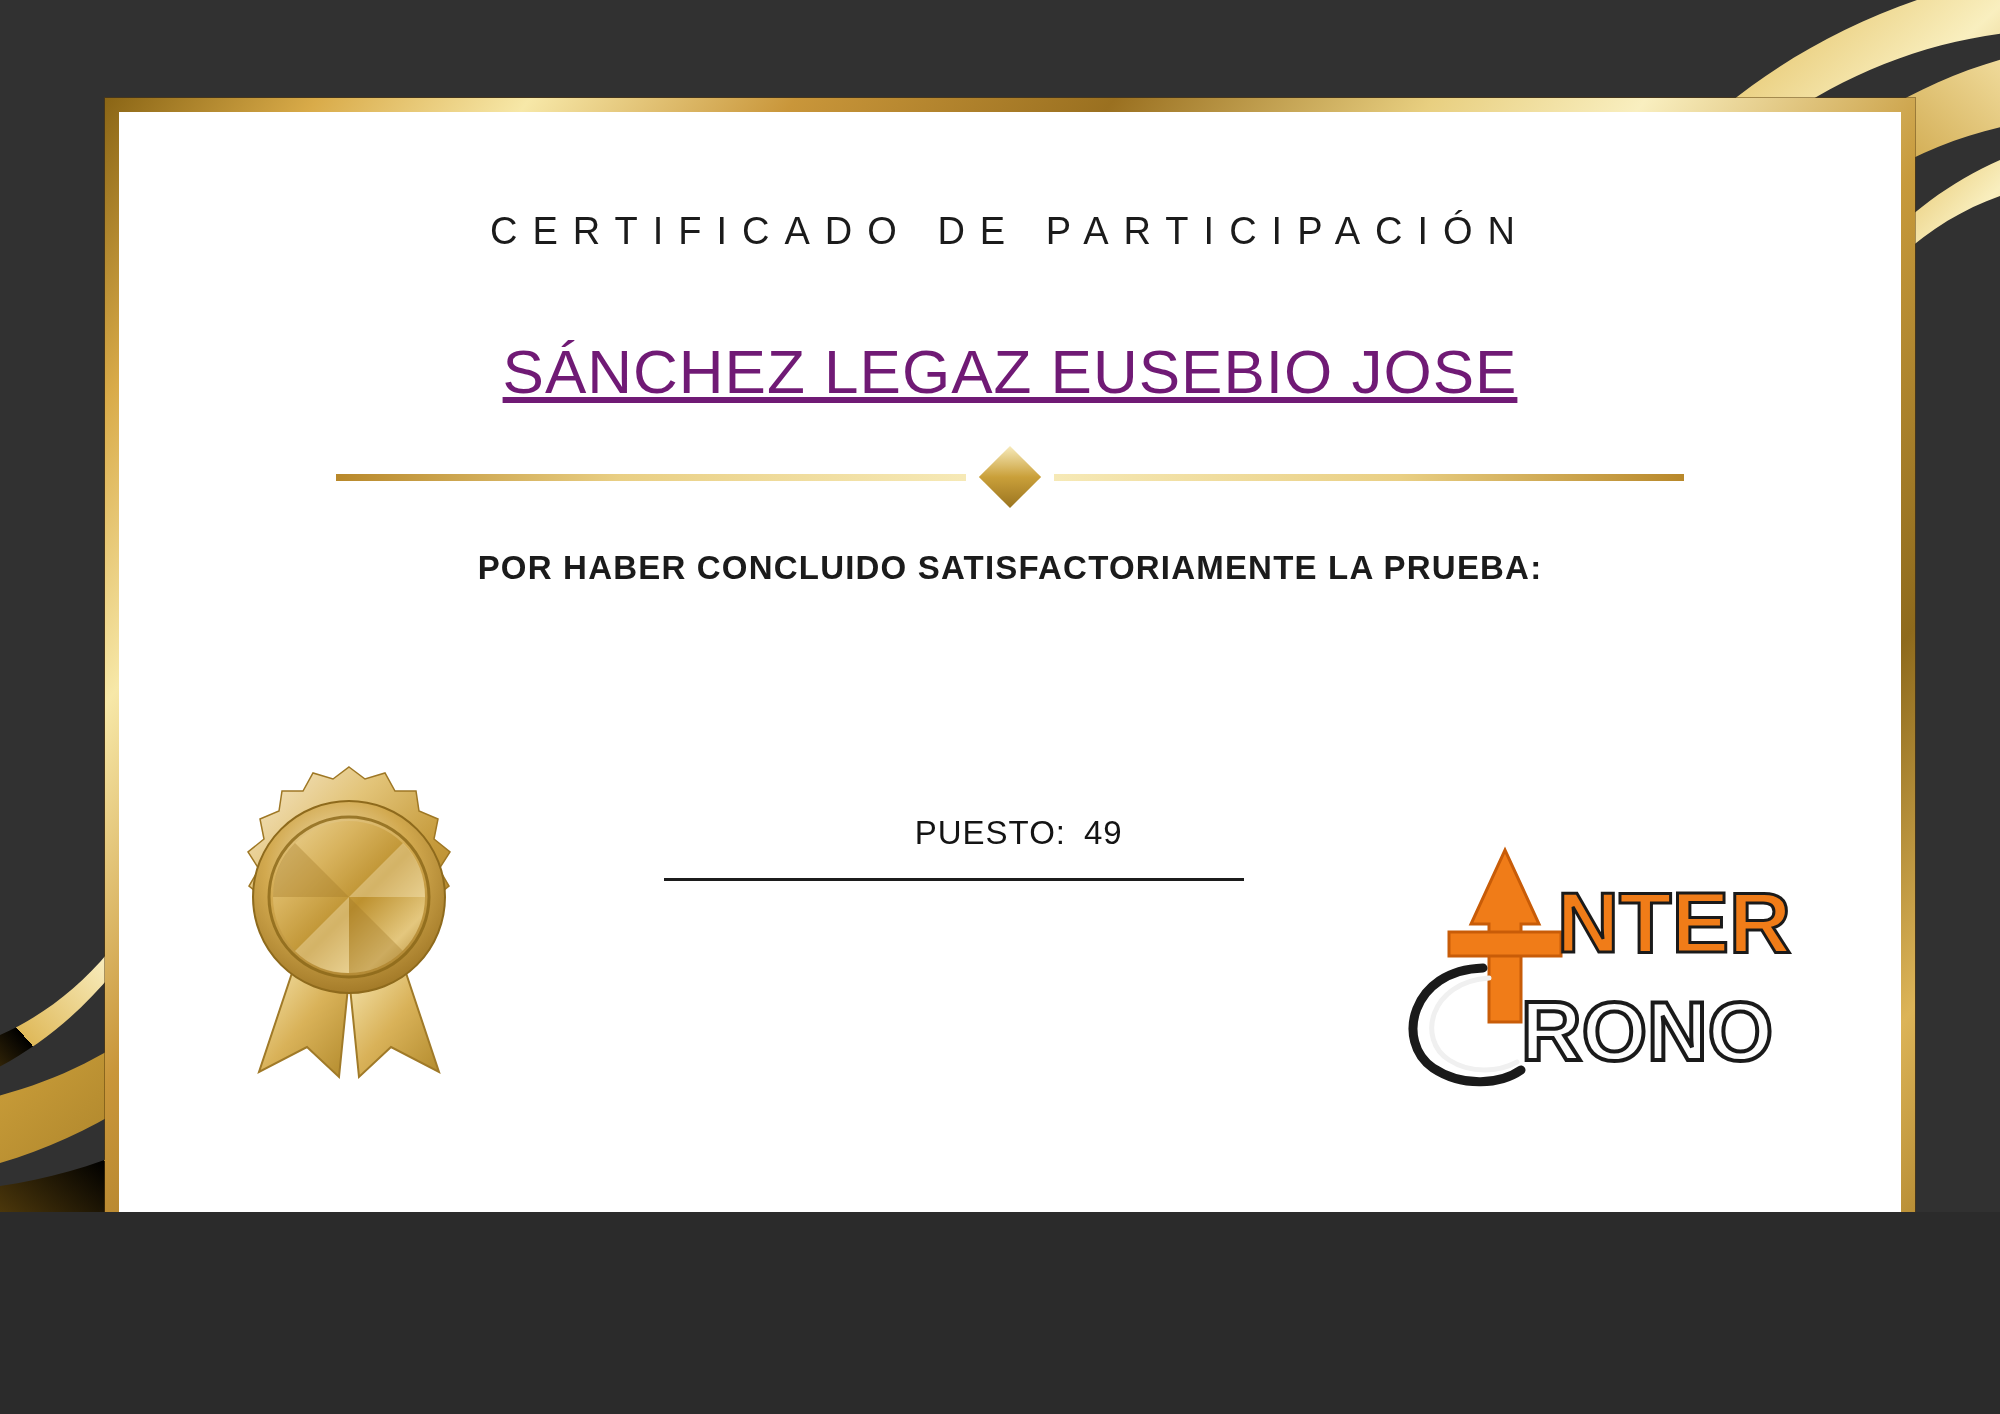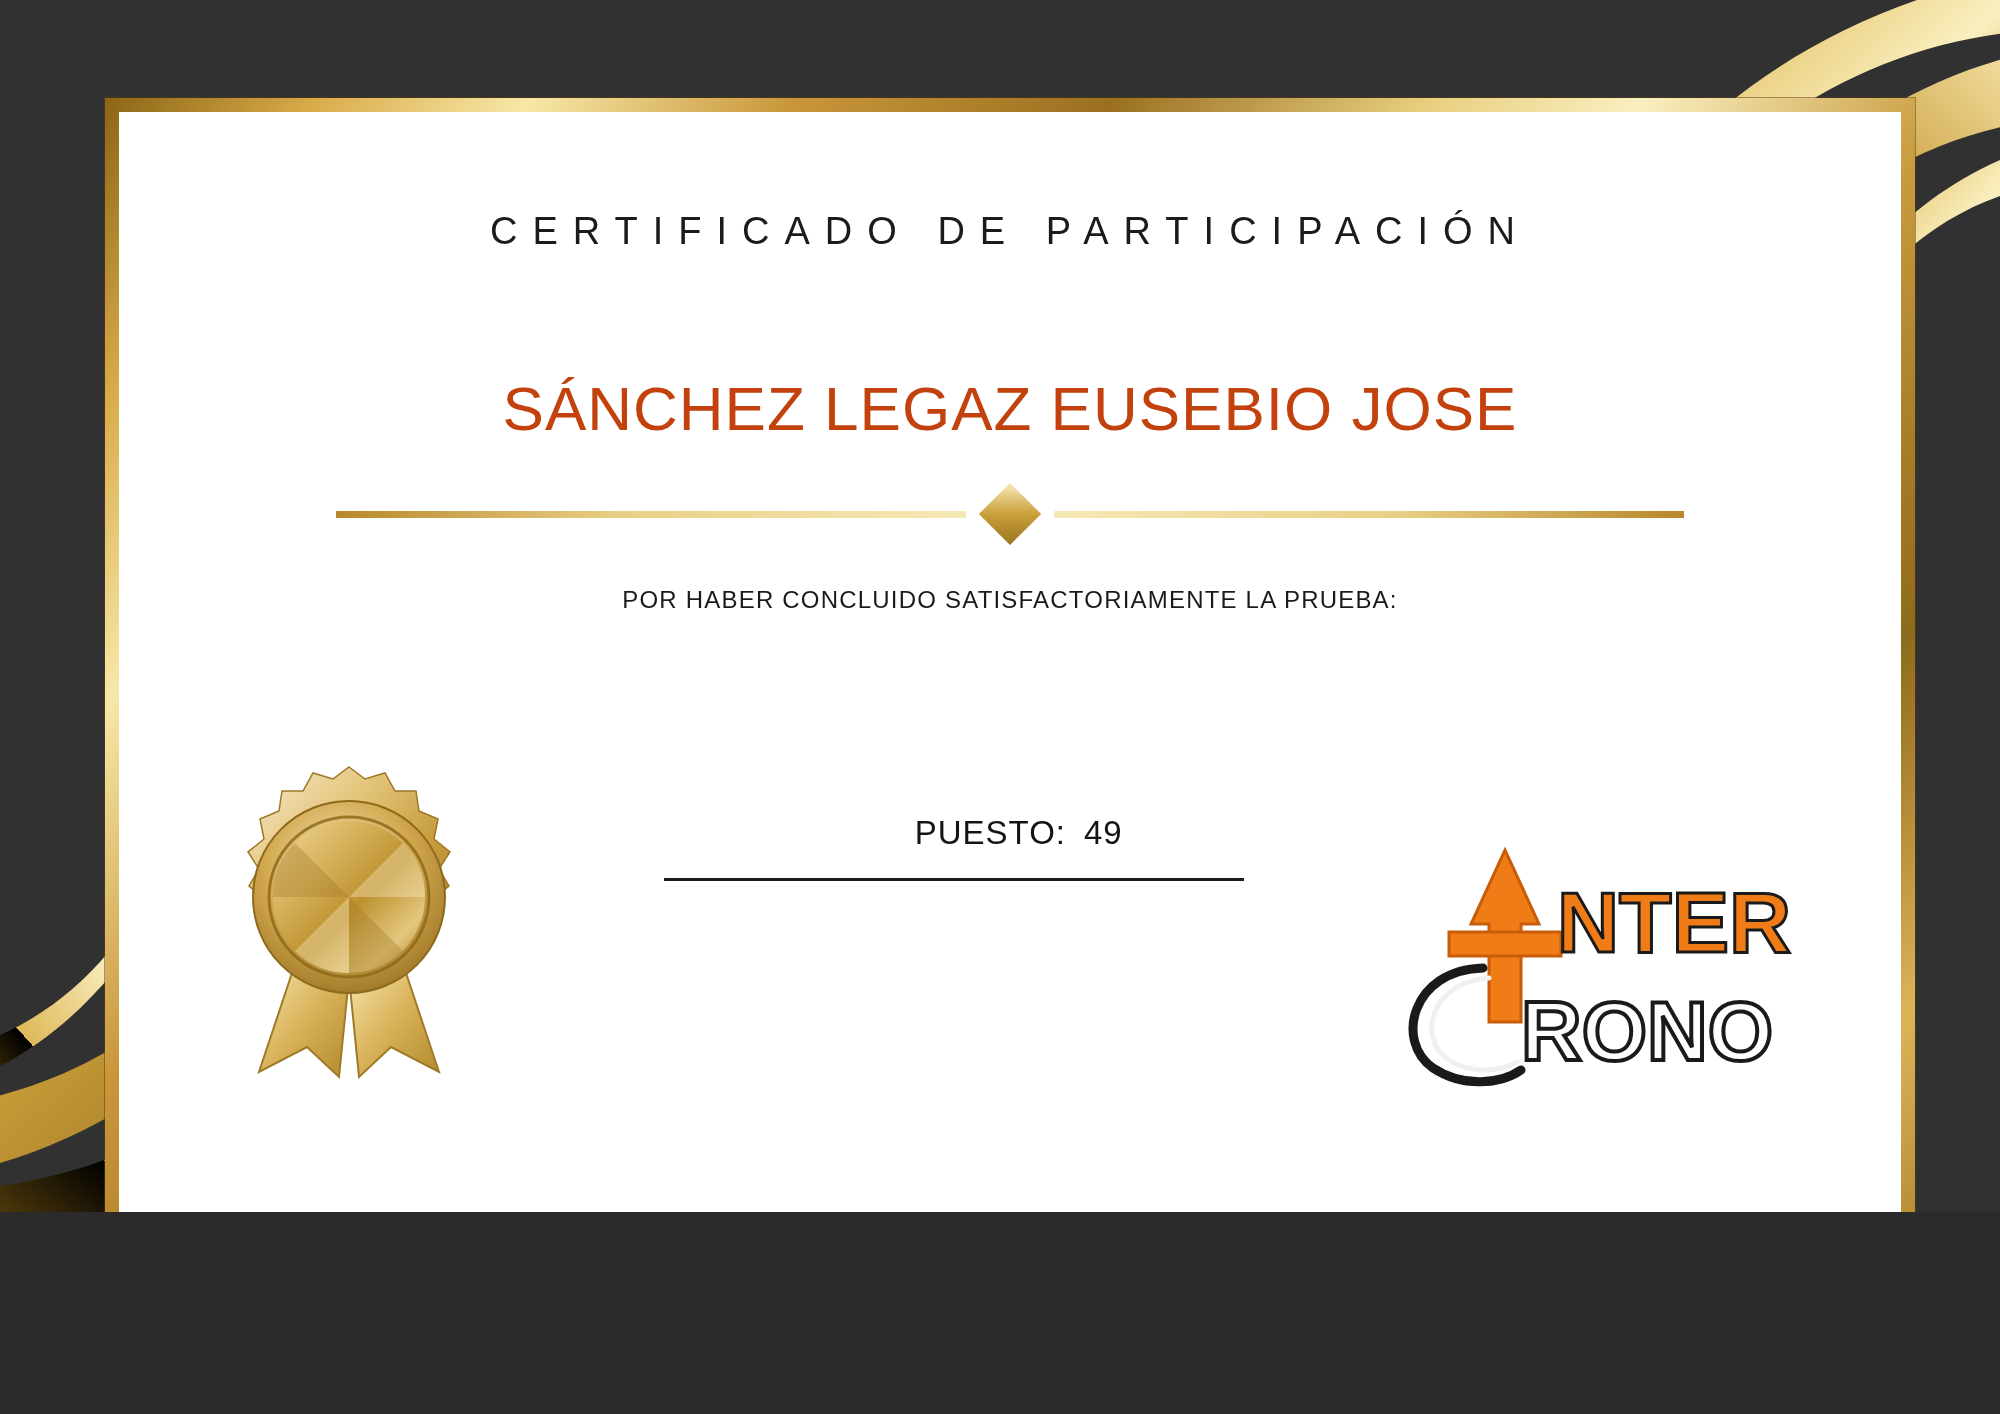--- a/index.html
+++ b/index.html
@@ -65,26 +65,27 @@
     margin-top: 98px;
     text-align: center;
     font-size: 38px;
     letter-spacing: 15px;
     color: #1b1b1b;
     font-weight: 400;
     white-space: nowrap;
   }
 
   .cert-name {
-    margin-top: 120px;
+    margin-top: 83px;
     text-align: center;
     font-size: 62px;
-    color: #c2410c;
+    color: #701a75;
     font-weight: 400;
     letter-spacing: 1px;
+    text-decoration: underline;
   }
 
   .divider {
     margin-top: 48px;
     display: flex;
     align-items: center;
     justify-content: center;
     gap: 0;
   }
   .divider-line {
@@ -102,23 +103,24 @@
     height: 44px;
     margin: 0 22px;
     transform: rotate(45deg);
     background: linear-gradient(135deg, #f3e3a4 0%, #d1a githubfallback 0%);
     background: linear-gradient(135deg, #f7ebbc 0%, #caa03a 50%, #9a7420 100%);
   }
 
   .cert-subtitle {
     margin-top: 50px;
     text-align: center;
-    font-size: 24px;
+    font-size: 33px;
     letter-spacing: 1.2px;
     color: #1b1b1b;
+    font-weight: bold;
   }
 
   
   .results-row {
     position: absolute;
     left: 0;
     right: 0;
     top: 640px;
     display: flex;
     align-items: flex-start;

